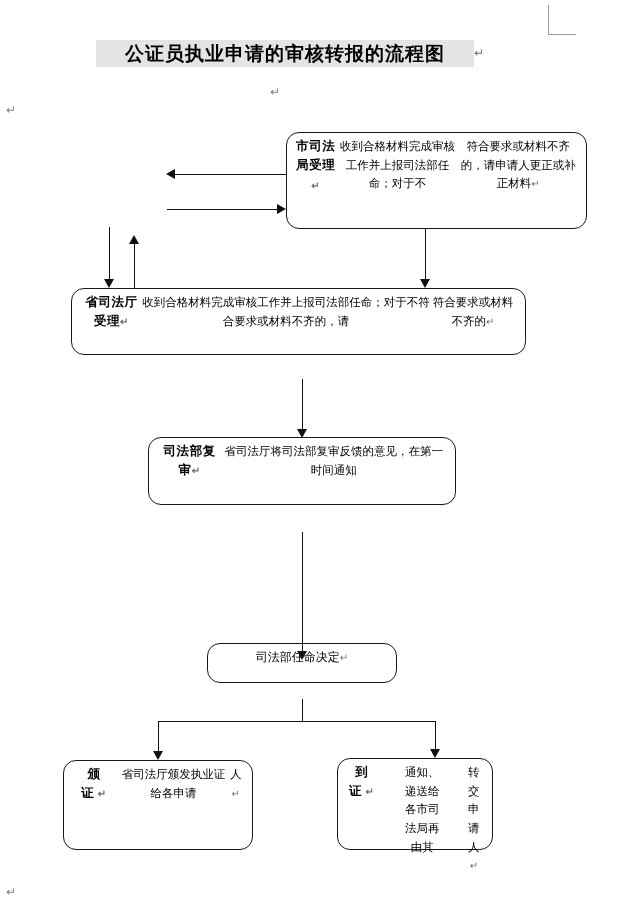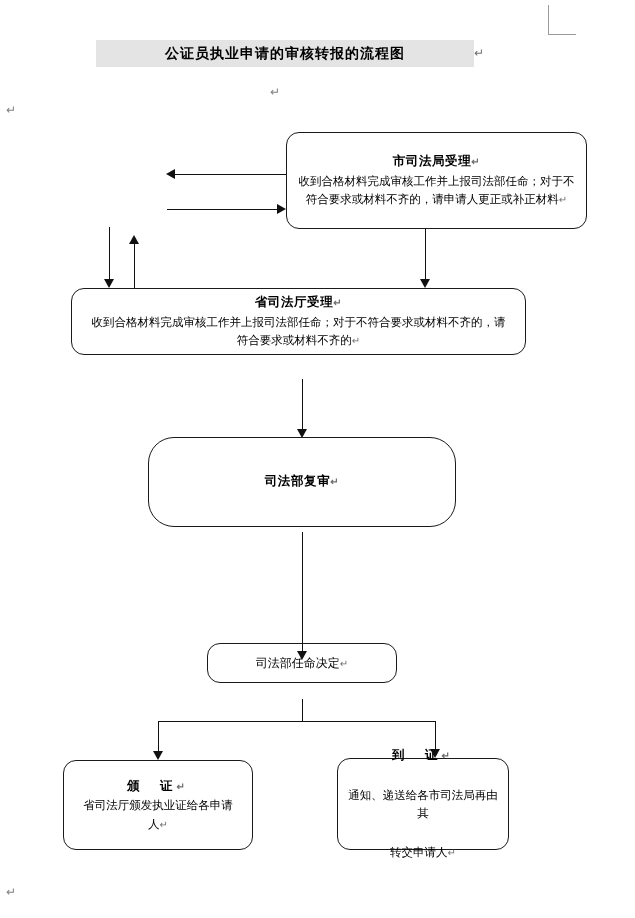--- a/index.html
+++ b/index.html
@@ -44,42 +44,42 @@
     width: 378px;
     height: 27px;
     background: #e4e4e4;
     display: flex;
     align-items: center;
     justify-content: center;
   }
   #title-text {
     font-family: "Liberation Serif", "DejaVu Serif", serif;
     font-weight: bold;
-    font-size: 14px;
+    font-size: 19px;
     letter-spacing: 1px;
     white-space: nowrap;
   }
   .title-return {
     position: absolute;
     left: 474px;
     top: 46px;
     color: #6f6f6f;
     font-size: 12px;
     font-family: "Liberation Sans", sans-serif;
   }
 
   
   .node {
     position: absolute;
     box-sizing: border-box;
     border: 1.1px solid #1a1a1a;
     border-radius: 13px;
     background: #ffffff;
     display: flex;
-    flex-direction: column;
+    flex-direction: row;
     justify-content: center;
     padding: 4px 9px;
   }
   .node .node-title {
     text-align: center;
     font-weight: bold;
     font-size: 12.5px;
     letter-spacing: 0.6px;
     line-height: 1.55;
   }
@@ -103,24 +103,24 @@
     color: #6f6f6f;
     font-family: "Liberation Sans", sans-serif;
     font-size: 10px;
     vertical-align: baseline;
   }
 
   
   #node-applicant   { left: 51px;  top: 136px; width: 116px; height: 91px; }
   #node-city        { left: 286px; top: 132px; width: 301px; height: 97px; }
   #node-province    { left: 71px;  top: 288px; width: 455px; height: 67px; }
-  #node-ministry    { left: 148px; top: 437px; width: 308px; height: 90px; border-radius: 26px; }
+  #node-ministry    { left: 148px; top: 437px; width: 308px; height: 68px; }
   #node-decision    { left: 207px; top: 643px; width: 190px; height: 40px; }
   #node-issue       { left: 63px;  top: 760px; width: 190px; height: 90px; }
-  #node-deliver     { left: 337px; top: 758px; width: 172px; height: 92px; gap: 20px; }
+  #node-deliver     { left: 337px; top: 758px; width: 156px; height: 92px; gap: 20px; }
 
   
   .line-h {
     position: absolute;
     height: 0;
     border-top: 1.3px solid #111111;
   }
   .line-v {
     position: absolute;
     width: 0;
@@ -176,20 +176,21 @@
   </div>
 
   <div class="node" id="node-province">
     <div class="node-title"><span>省司法厅受理</span><span class="ret">↵</span></div>
     <div class="node-body">收到合格材料完成审核工作并上报司法部任命；对于不符合要求或材料不齐的，请</div>
     <div class="node-body"><span>符合要求或材料不齐的</span><span class="ret">↵</span></div>
   </div>
 
   <div class="node" id="node-ministry">
     <div class="node-title"><span>司法部复审</span><span class="ret">↵</span></div>
+    <div class="node-body">省司法厅将司法部复审反馈的意见，在第一时间通知</div>
   </div>
 
   <div class="node" id="node-decision">
     <div class="node-single"><span>司法部任命决定</span><span class="ret">↵</span></div>
   </div>
 
   <div class="node" id="node-issue">
     <div class="node-title spaced"><span>颁　证</span><span class="ret">↵</span></div>
     <div class="node-body left">省司法厅颁发执业证给各申请</div>
     <div class="node-body left"><span>人</span><span class="ret">↵</span></div>

